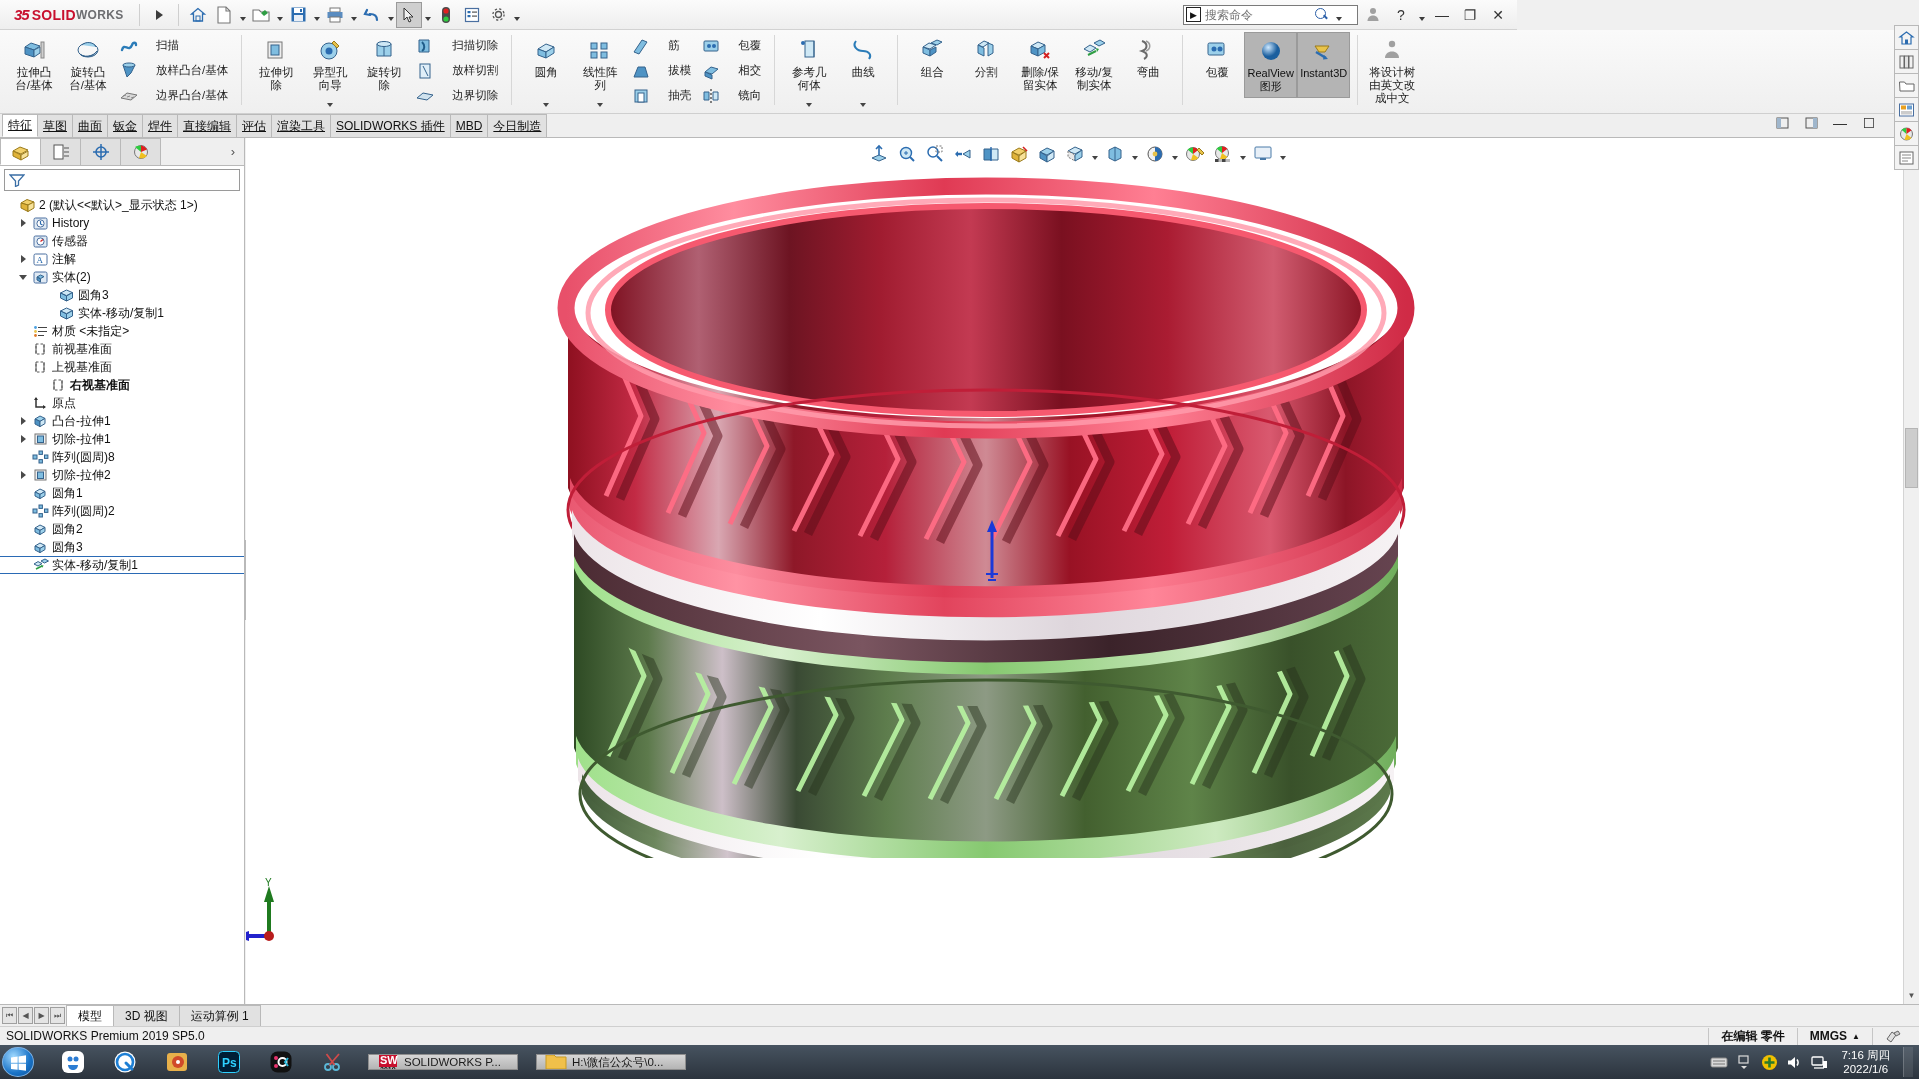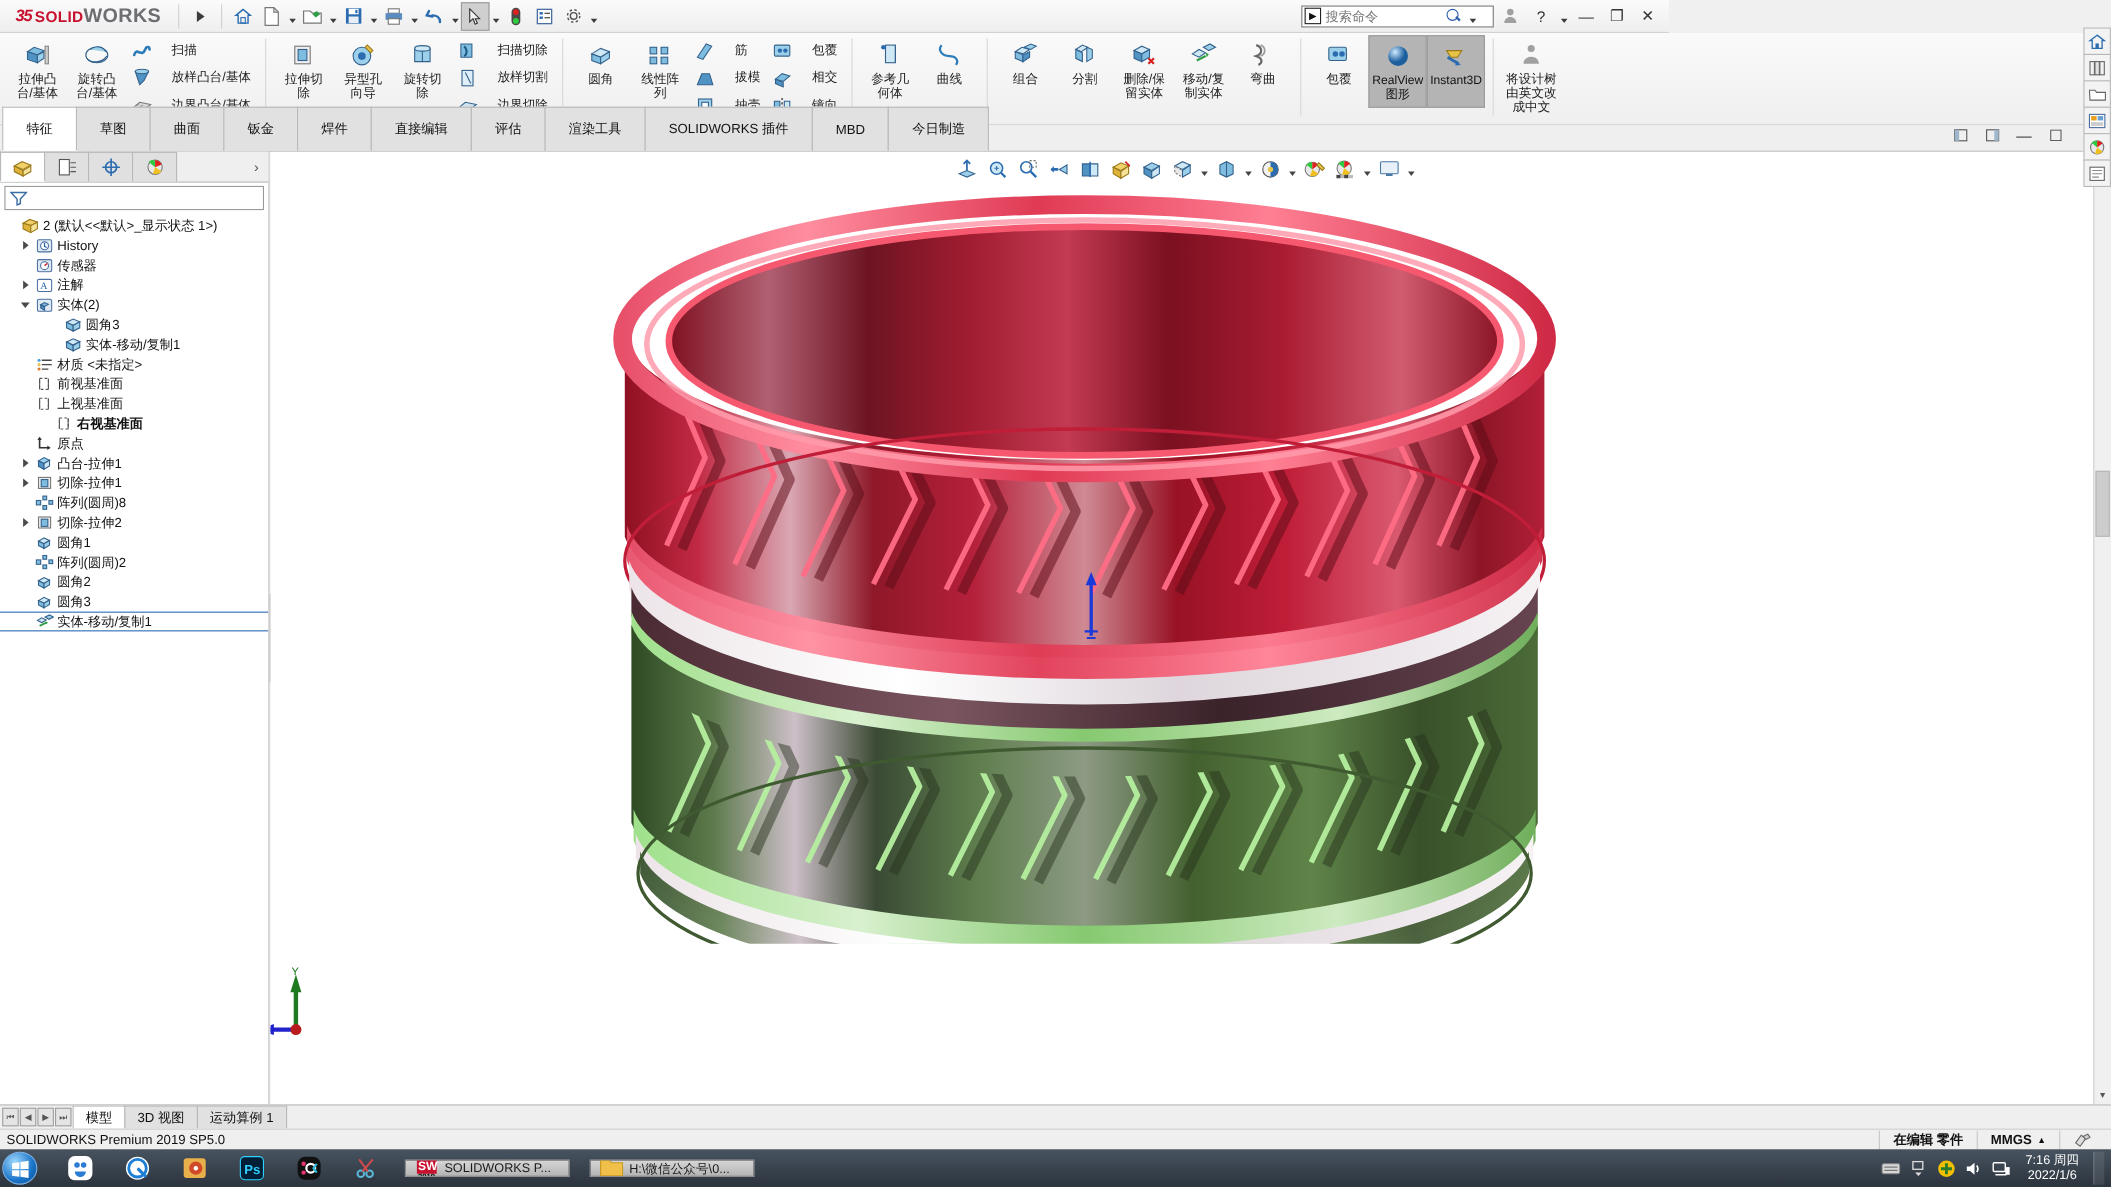--- a/index.html
+++ b/index.html
@@ -15,21 +15,21 @@
   
   .titlebar {
     position:absolute; left:0; top:0; width:1517px; height:30px;
     background:linear-gradient(#fbfbfb,#eeeeee);
     border-bottom:1px solid #d2d2d2;
     display:flex; align-items:center;
   }
   .logo { display:flex; align-items:center; padding:0 10px 0 14px; height:30px; }
   .logo .ds { color:#c8102e; font-weight:bold; font-style:italic; font-size:15px; letter-spacing:-1px;}
   .logo .sw { color:#c8102e; font-weight:bold; font-size:14px; letter-spacing:.3px; margin-left:3px;}
-  .logo .swl { color:#6d6e71; font-weight:bold; font-size:18px; letter-spacing:.3px;}
+  .logo .swl { color:#6d6e71; font-weight:bold; font-size:12px; letter-spacing:.3px;}
   .tb-sep { width:1px; height:22px; background:#cfcfcf; margin:0 6px; }
   .caret-right { width:0;height:0;border-left:7px solid #3c3c3c;border-top:5px solid transparent;border-bottom:5px solid transparent; }
   .tbtn { width:26px;height:26px;display:inline-flex;align-items:center;justify-content:center; cursor:pointer; border:1px solid transparent;}
   .tbtn.sel{background:#cfcfcf;border:1px solid #9a9a9a;}
   .dd { width:11px;height:26px;display:inline-flex;align-items:flex-end;justify-content:center;padding-bottom:7px;cursor:pointer;}
   .dd i{width:0;height:0;border-top:4px solid #3c3c3c;border-left:3.5px solid transparent;border-right:3.5px solid transparent;display:block;}
   .title-text{
     position:absolute; left:0; right:0; text-align:center; font-size:12.5px; color:#1b1b1b;
     pointer-events:none;
   }
@@ -74,22 +74,22 @@
   }
   .toggle .lbl{font-size:11px;text-align:center;line-height:13px;color:#111;}
   .mdd i{width:0;height:0;border-top:4px solid #444;border-left:3.5px solid transparent;border-right:3.5px solid transparent;display:block;}
 
   
   .tabrow{
     position:absolute;left:0;top:114px;width:1919px;height:24px;
     background:#efefef;border-bottom:1px solid #b9b9b9;display:flex;align-items:flex-end;padding-left:2px;
   }
   .tab{
-    height:40px;padding:0 21px;display:flex;align-items:center;font-size:12px;color:#111;
-    border:1px solid #b9b9b9;border-bottom:none;background:#e1e1e1;margin-right:-1px;cursor:pointer;
+    height:23px;padding:0 5px;display:flex;align-items:center;font-size:12px;color:#111;
+    border:1px solid #b9b9b9;border-bottom:none;background:#e1e1e1;margin-right:-1px;cursor:pointer;text-decoration:underline;
   }
   .tab.active{background:#fff;border-bottom:1px solid #fff;position:relative;z-index:2;}
 
   
   .leftpanel{
     position:absolute;left:0;top:138px;width:245px;height:866px;background:#fff;
     border-right:1px solid #b9b9b9;display:flex;flex-direction:column;
   }
   .fmtabs{height:28px;display:flex;align-items:flex-end;background:#efefef;border-bottom:1px solid #b9b9b9;}
   .fmtab{

